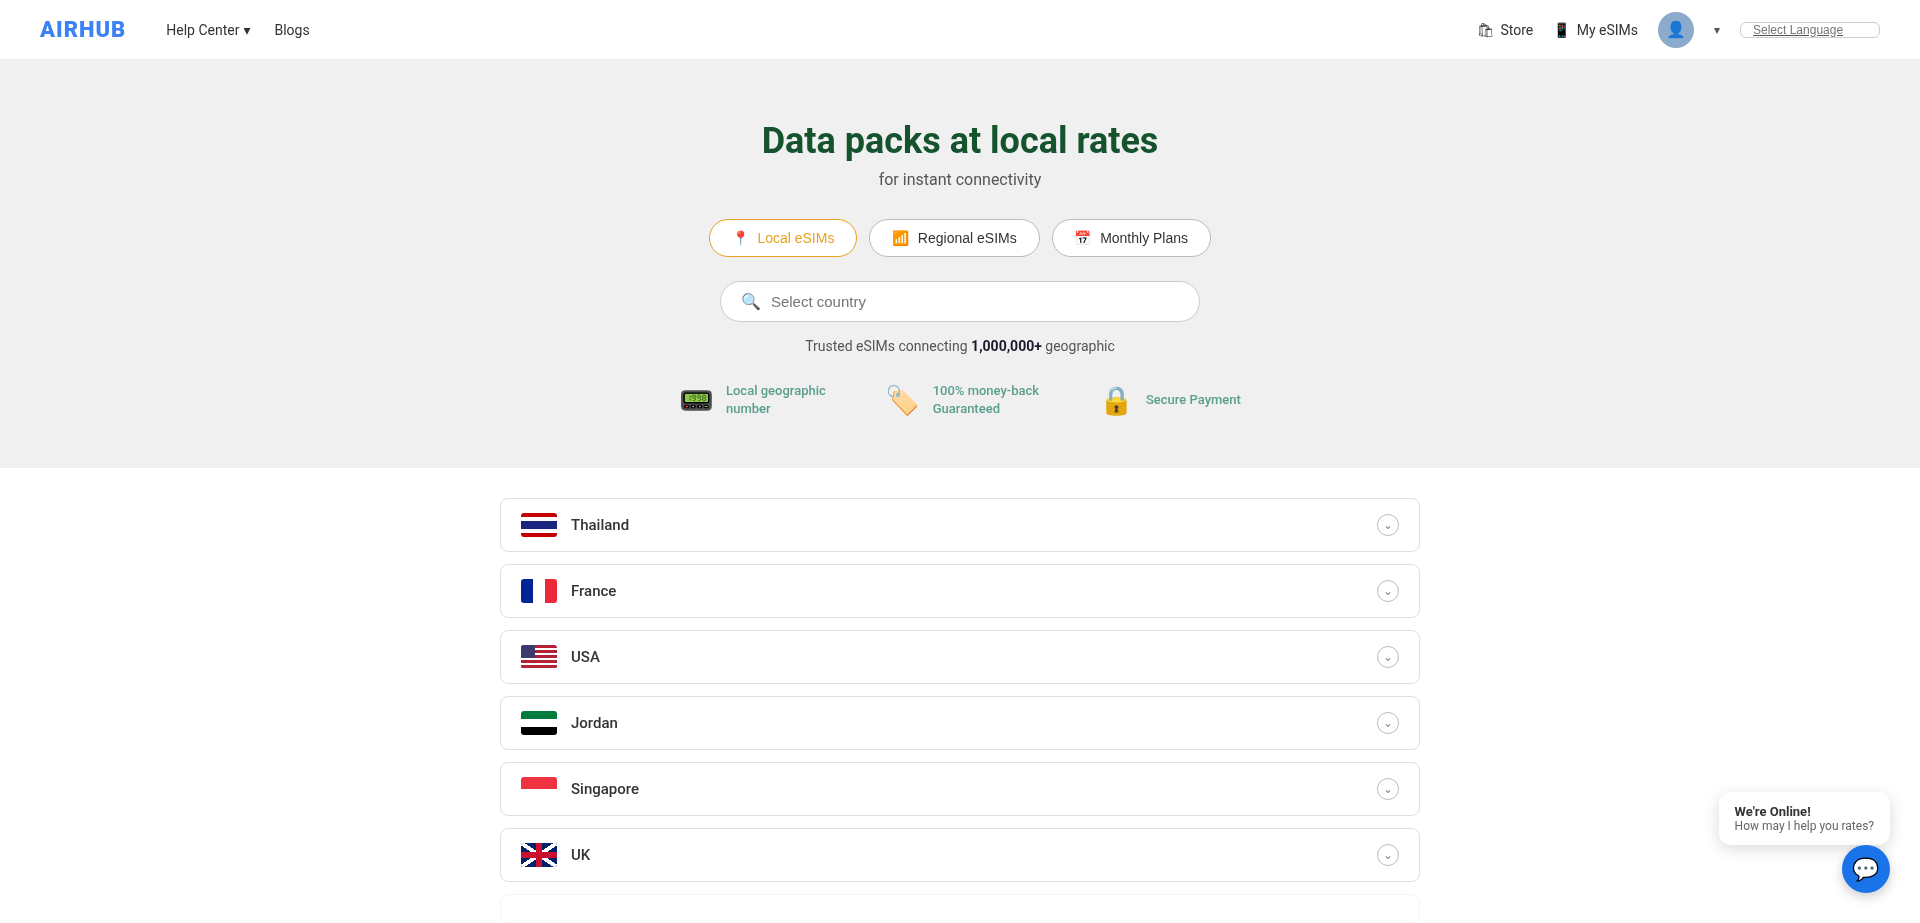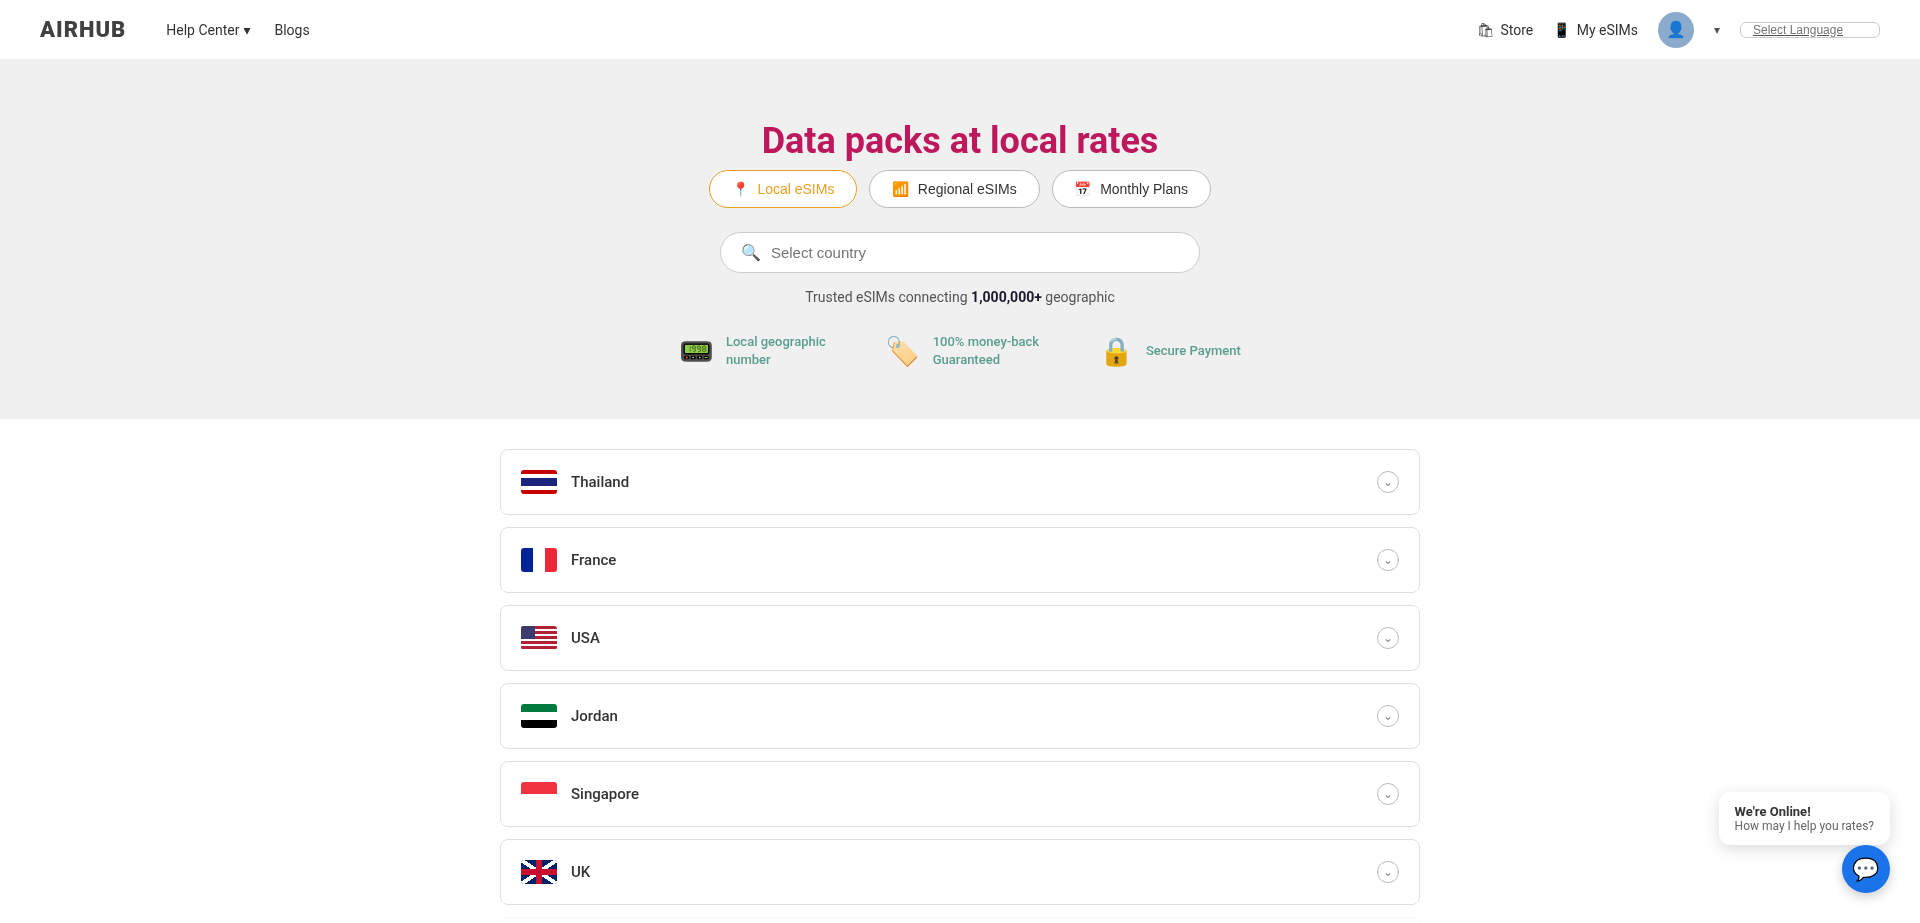--- a/index.html
+++ b/index.html
@@ -13,21 +13,21 @@
       height: 60px;
       background: #fff;
       border-bottom: 1px solid #eee;
       position: relative;
       z-index: 10;
     }
     .navbar-logo {
       font-weight: 900;
       font-size: 22px;
       letter-spacing: 1px;
-      color: #404040;
+      color: #3b82f6;
       margin-right: 40px;
     }
     .navbar-links {
       display: flex;
       align-items: center;
       gap: 24px;
       flex: 1;
     }
     .navbar-link {
       font-size: 14px;
@@ -77,21 +77,21 @@
 
     
     .hero {
       background: #f0f0f0;
       padding: 60px 20px 50px;
       text-align: center;
     }
     .hero-title {
       font-size: 36px;
       font-weight: 700;
-      color: #be185d;
+      color: #14532d;
       margin-bottom: 8px;
     }
     .hero-subtitle {
       font-size: 16px;
       color: #555;
       margin-bottom: 30px;
     }
     .tab-buttons {
       display: flex;
       justify-content: center;
@@ -174,21 +174,21 @@
       padding: 30px 20px 20px;
       max-width: 960px;
       margin: 0 auto;
     }
     .country-row {
       display: flex;
       align-items: center;
       justify-content: space-between;
       border: 1.5px solid #e0e0e0;
       border-radius: 8px;
-      padding: 20px 20px;
+      padding: 14px 20px;
       margin-bottom: 12px;
       cursor: pointer;
       background: #fff;
       transition: border-color 0.2s;
     }
     .country-left {
       display: flex;
       align-items: center;
       gap: 14px;
     }
@@ -370,20 +370,21 @@
       <span>My eSIMs</span>
     </span>
     <div class="avatar-circle">👤</div>
     <span style="color:#555;font-size:12px;">▾</span>
     <input class="lang-select" type="text" readonly="" placeholder="Select Language" style="">
   </div>
 </nav>
 
 <section class="hero">
   <h1 class="hero-title">Data packs at local rates</h1>
+  <p class="hero-subtitle">for instant connectivity</p>
 
   <div class="tab-buttons">
     <button class="tab-btn active">
       <span>📍</span>
       <span>Local eSIMs</span>
     </button>
     <button class="tab-btn">
       <span>📶</span>
       <span>Regional eSIMs</span>
     </button>

